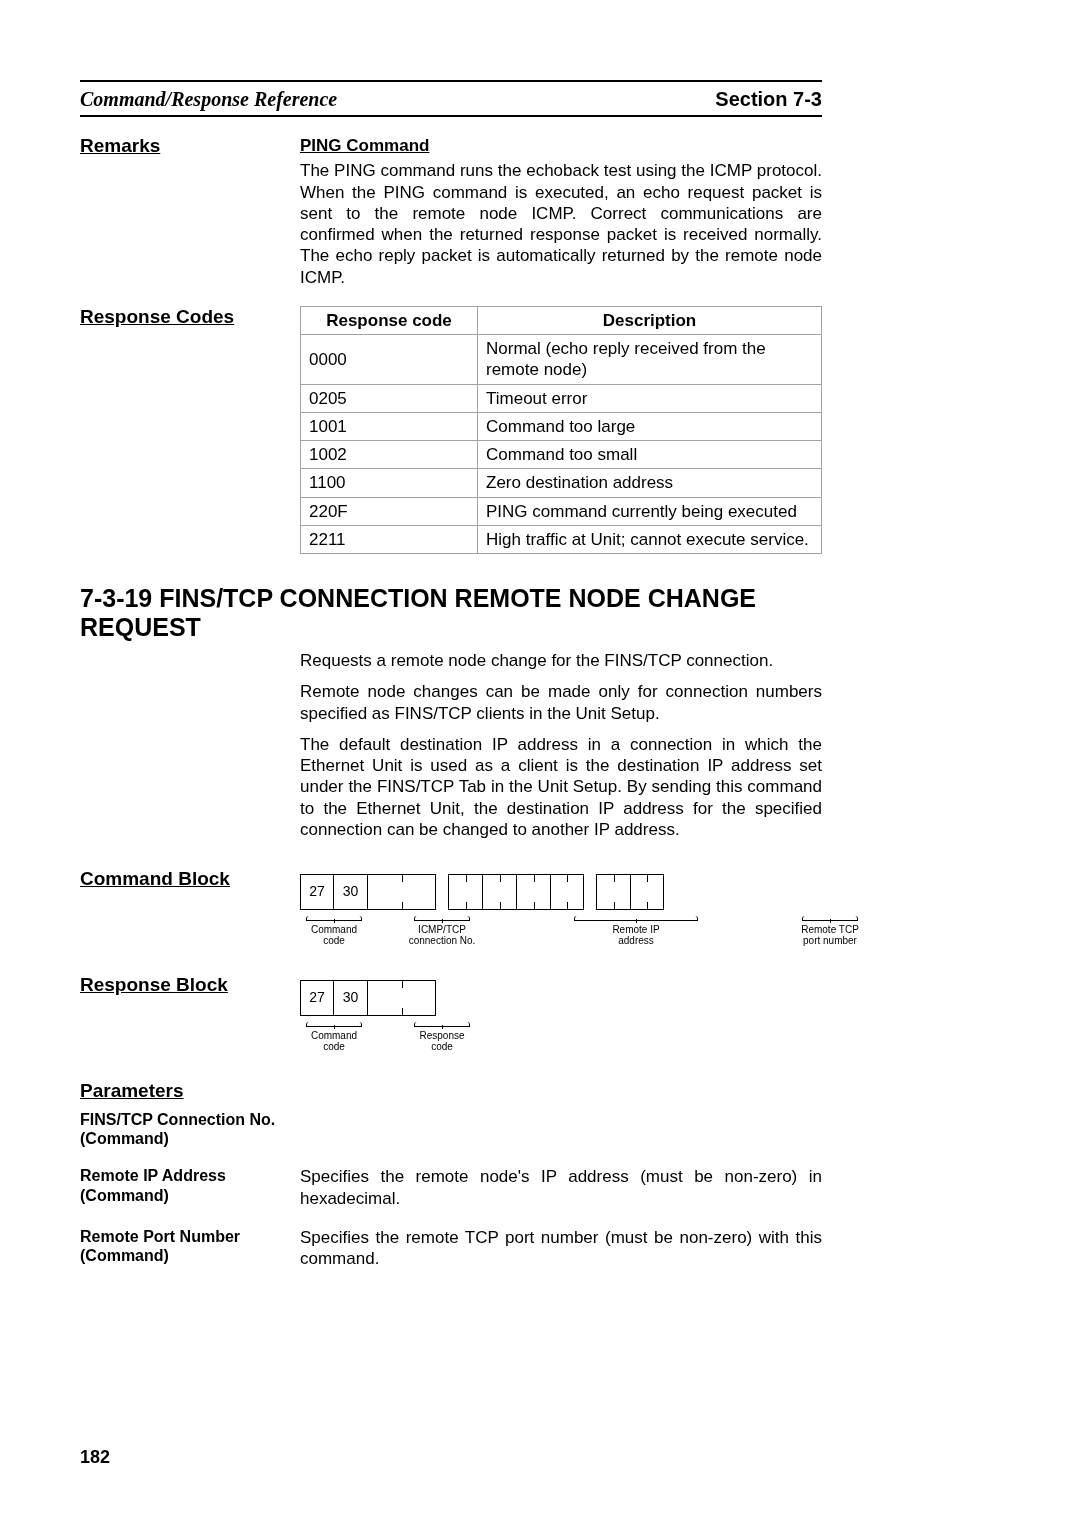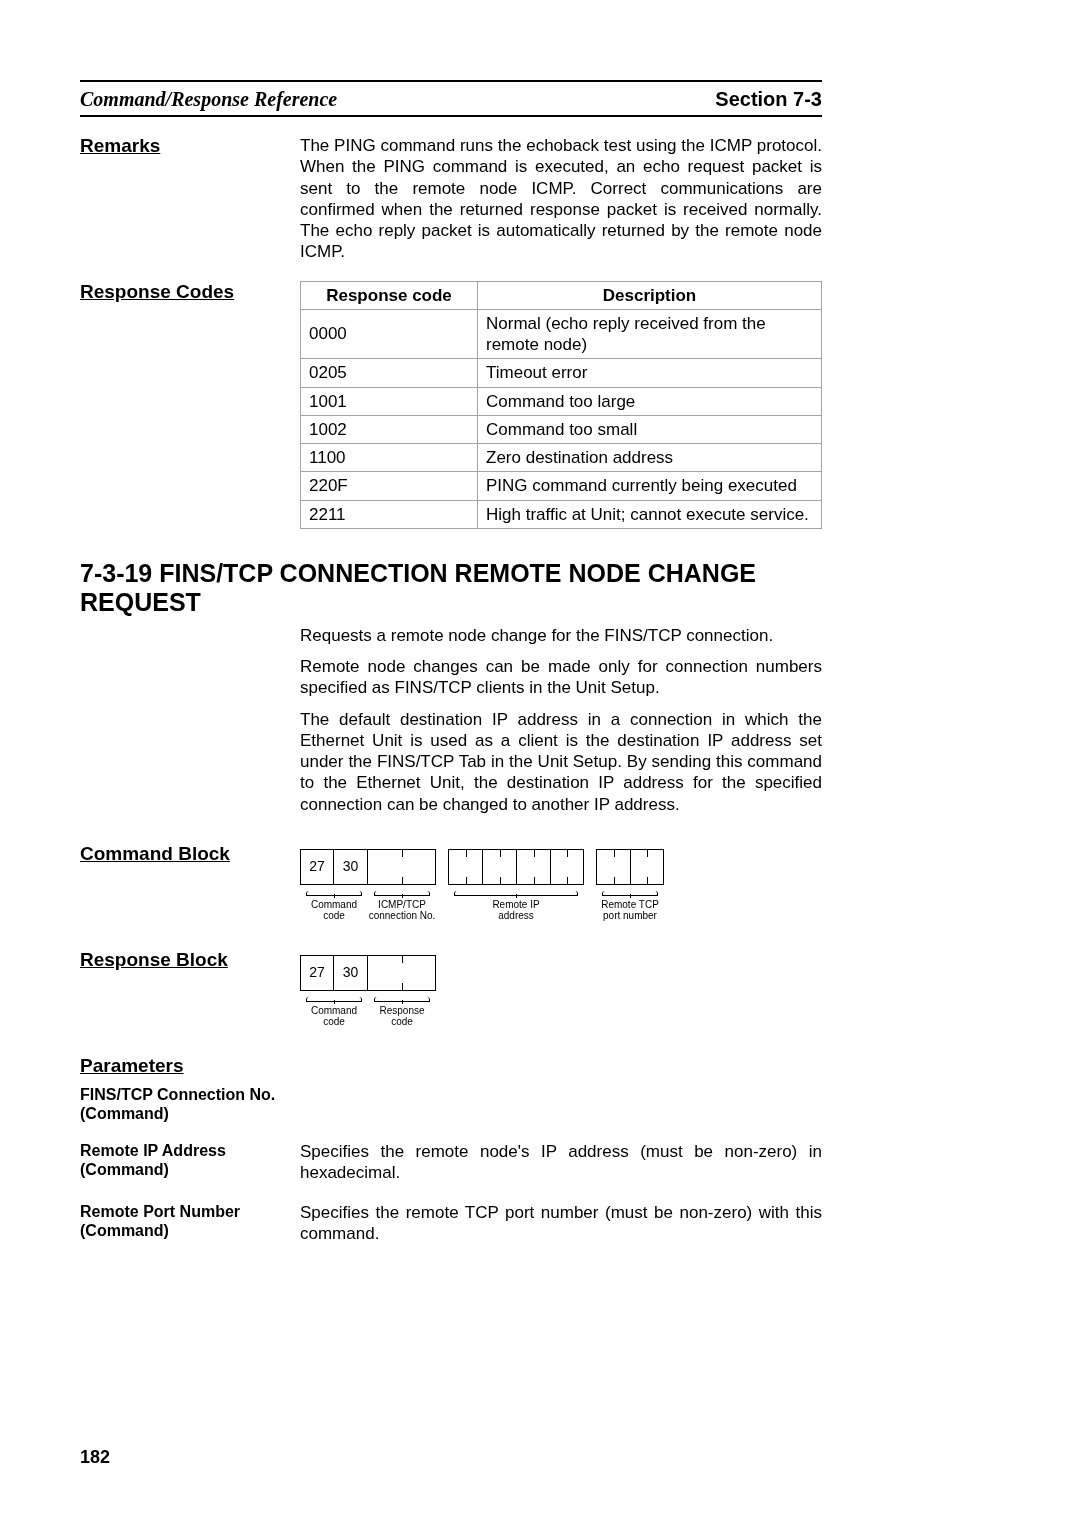--- a/index.html
+++ b/index.html
@@ -138,20 +138,21 @@
     content: "";
     position: absolute;
     bottom: 0;
     left: 50%;
     height: 7px;
     border-left: 1px solid #000;
   }
   .brace-row {
     display: flex;
     margin-top: 4px;
+    gap: 40px;
   }
   .brace {
     font-size: 10px;
     text-align: center;
     line-height: 1.1;
     position: relative;
     padding-top: 10px;
   }
   .brace::before {
     content: "";
@@ -180,20 +181,21 @@
 
   <div class="topline"></div>
   <div class="hdr-row">
     <div class="hdr-left">Command/Response Reference</div>
     <div class="hdr-right">Section 7-3</div>
   </div>
 
   <div class="row">
     <div class="side-h">Remarks</div>
     <div class="content">
+      <div class="sub-h">PING Command</div>
       <div class="just">The PING command runs the echoback test using the ICMP protocol. When the PING command is executed, an echo request packet is sent to the remote node ICMP. Correct communications are confirmed when the returned response packet is received normally. The echo reply packet is automatically returned by the remote node ICMP.</div>
     </div>
   </div>
 
   <div class="row">
     <div class="side-h">Response Codes</div>
     <div class="content">
       <table class="codes">
         <thead>
           <tr>

